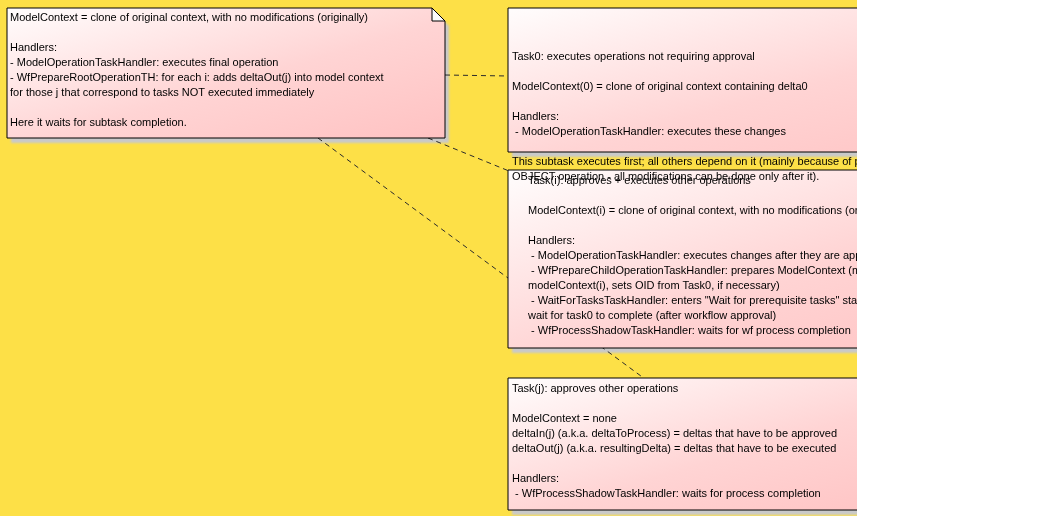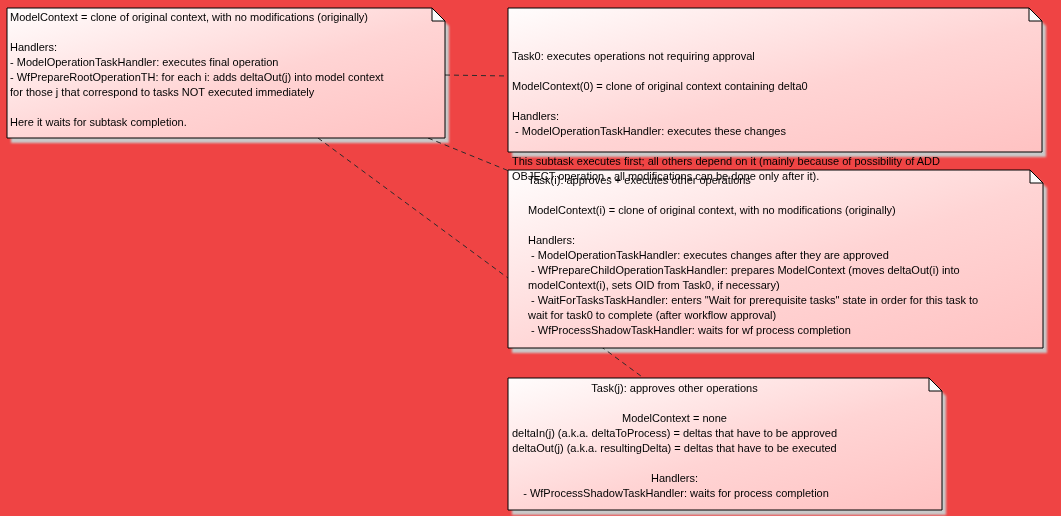--- a/index.html
+++ b/index.html
@@ -3,23 +3,23 @@
 <meta charset="utf-8">
 <style>
   html, body {
     margin: 0;
     padding: 0;
     background: #ffffff;
     font-family: "Liberation Sans", sans-serif;
   }
   .canvas {
     position: relative;
-    width: 1061px;
+    width: 857px;
     height: 516px;
-    background: #ef4444;
+    background: #fde047;
     overflow: hidden;
   }
   .diagram-svg {
     position: absolute;
     left: 0;
     top: 0;
     width: 1061px;
     height: 516px;
   }
   .note-text {
@@ -27,21 +27,21 @@
     font-size: 11px;
     line-height: 15px;
     color: #000000;
     white-space: pre;
     z-index: 3;
     pointer-events: none;
   }
   .nt1 { left: 10px;  top: 10px;  }
   .nt2 { left: 512px; top: 11px; margin-top: 38px;  }
   .nt3 { left: 528px; top: 173px; }
-  .nt4 { left: 512px; top: 381px; text-align: center; }
+  .nt4 { left: 512px; top: 381px; }
 </style>
 </head>
 <body>
 
 <div class="canvas">
 
   <svg class="diagram-svg" viewBox="0 0 1061 516" xmlns="http://www.w3.org/2000/svg">
     <defs>
       <linearGradient id="noteFill" x1="0" y1="0" x2="1" y2="1">
         <stop offset="0" stop-color="#fffdfd"></stop>

